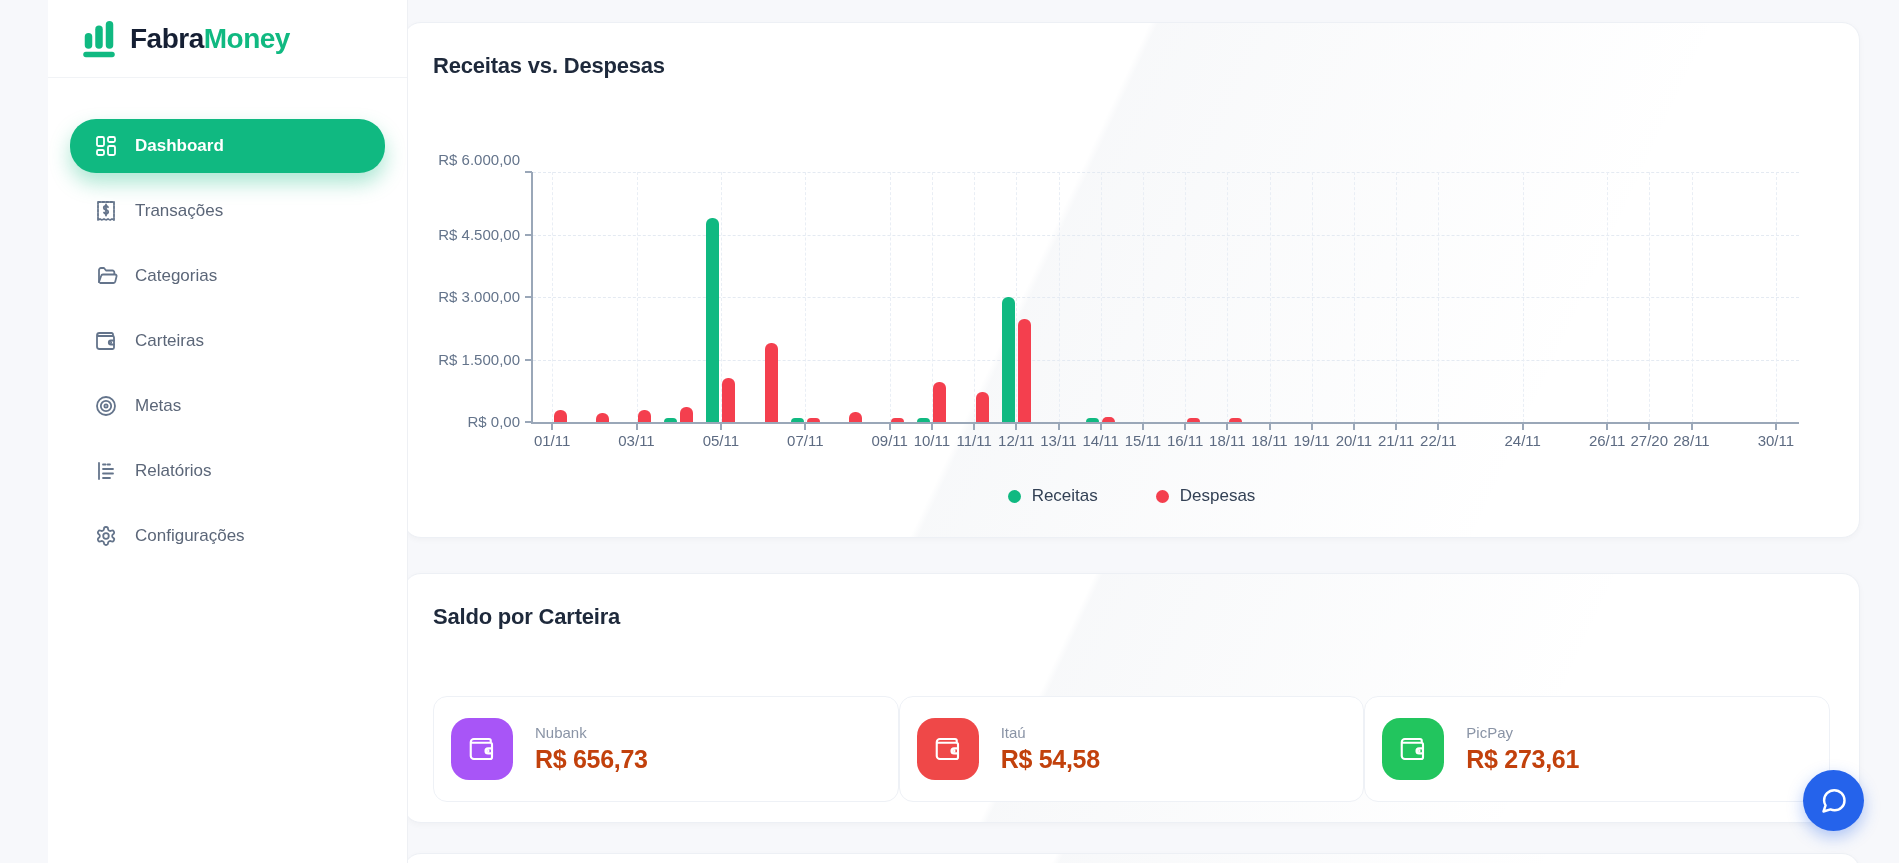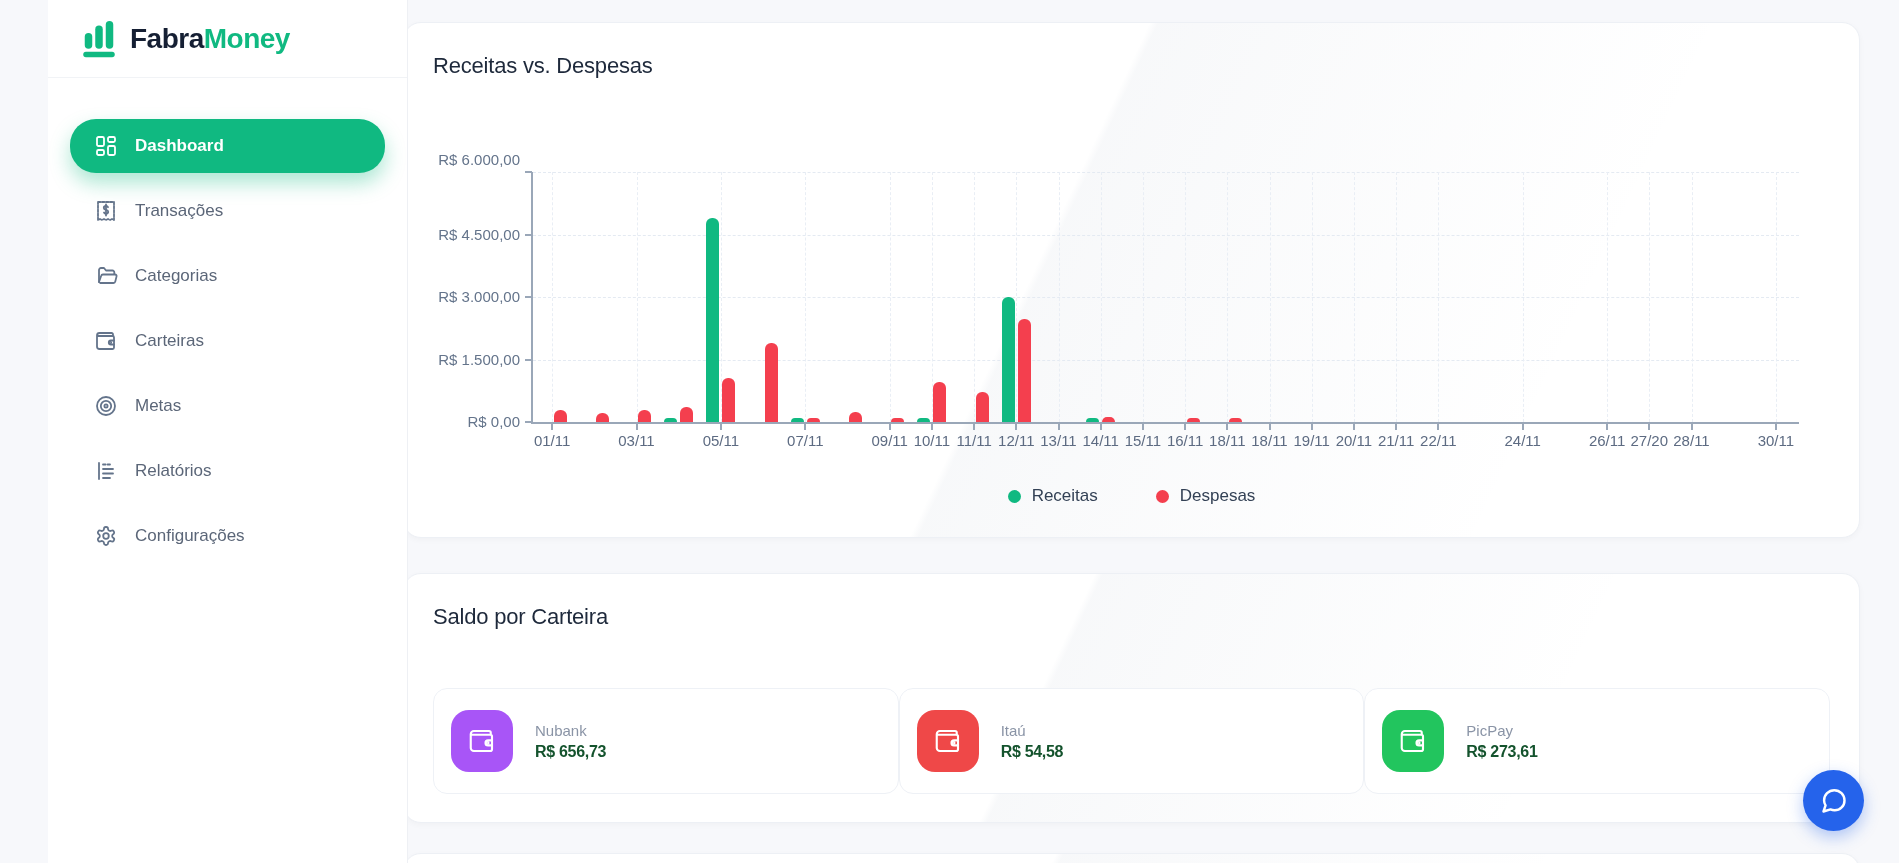--- a/index.html
+++ b/index.html
@@ -16,21 +16,21 @@
   .menu-item { height:54px; border-radius:26px; display:flex; align-items:center; gap:17px; padding:0 18px 0 24px; margin-bottom:11px; color:#5b6678; font-size:17px; font-weight:500; cursor:pointer; }
   .menu-item svg { width:24px; height:24px; flex:0 0 24px; color:#64748b; }
   .menu-item.active { background:#10b981; color:#ffffff; font-weight:700; box-shadow:0 10px 20px rgba(16,185,129,.35); }
   .menu-item.active svg { color:#ffffff; }
   .badge { margin-left:auto; background:#d3f8e6; color:#0ea875; font-size:13px; font-weight:700; padding:6px 14px; border-radius:999px; }
 
   
   .main { position:absolute; left:360px; top:0; right:0; bottom:0; }
   .card { position:absolute; background:#ffffff; border:1px solid #edf0f5; border-radius:18px; box-shadow:0 2px 6px rgba(15,23,42,.03); overflow:hidden; }
   .card::before { content:""; position:absolute; inset:0; border-radius:inherit; background:linear-gradient(115deg, rgba(148,163,184,0) 44%, rgba(148,163,184,.07) 44.5%, rgba(148,163,184,0) 78%); pointer-events:none; }
-  .card h2 { font-size:22px; font-weight:400; color:#1e293b; position:absolute; left:29px; top:30px; letter-spacing:-0.2px; }
+  .card h2 { font-size:22px; font-weight:700; color:#1e293b; position:absolute; left:29px; top:30px; letter-spacing:-0.2px; }
 
   .card-chart  { left:43px; top:22px;  width:1457px; height:516px; }
   .card-wallet { left:43px; top:573px; width:1457px; height:250px; }
   .card-peek   { left:43px; top:853px; width:1457px; height:60px; }
 
   
   .chart { position:absolute; inset:0; }
   .axis-y { position:absolute; left:127px; top:149px; width:2px; height:252px; background:#9aa7b8; }
   .axis-x { position:absolute; left:127px; top:399px; width:1268px; height:2px; background:#9aa7b8; }
   .ylabel { position:absolute; width:112px; text-align:right; font-size:15px; color:#64748b; }
@@ -38,26 +38,26 @@
   .xtick  { position:absolute; width:2px; height:6px; background:#9aa7b8; }
   .xlabel { position:absolute; width:80px; text-align:center; font-size:15px; color:#5d6b82; }
   .hgrid  { position:absolute; left:129px; width:1266px; height:0; border-top:1px dashed #e4eaf2; }
   .vgrid  { position:absolute; top:149px; height:250px; width:0; border-left:1px dashed #e9eef5; }
   .bar    { position:absolute; width:13px; border-radius:6px 6px 0 0; }
   .legend { position:absolute; left:0; top:463px; width:100%; display:flex; justify-content:center; gap:58px; }
   .legend-item { display:flex; align-items:center; gap:11px; font-size:17px; color:#334155; cursor:pointer; }
   .legend-dot { width:13px; height:13px; border-radius:50%; }
 
   
-  .wallet-row { position:absolute; left:29px; right:29px; top:114px; display:flex; }
+  .wallet-row { position:absolute; left:29px; right:29px; top:122px; display:flex; }
   .wallet-item { flex:1; height:106px; border:1px solid #eef1f6; border-radius:14px; background:#ffffff; display:flex; align-items:center; padding-left:17px; gap:22px; }
   .wallet-ic { width:62px; height:62px; border-radius:18px; display:flex; align-items:center; justify-content:center; }
   .wallet-ic svg { width:30px; height:30px; color:#ffffff; }
   .wallet-name { font-size:15px; color:#8a94a6; }
-  .wallet-value { font-size:16px; font-weight:700; color:#14532d; margin-top:4px; letter-spacing:-0.3px; }
+  .wallet-value { font-size:25px; font-weight:700; color:#c2410c; margin-top:4px; letter-spacing:-0.3px; }
 
   
   .chat-fab { position:absolute; right:35px; bottom:32px; width:61px; height:61px; border-radius:50%; background:#2563eb; border:none; display:flex; align-items:center; justify-content:center; cursor:pointer; box-shadow:0 6px 16px rgba(37,99,235,.35); z-index:9; }
   .chat-fab svg { width:28px; height:28px; color:#ffffff; }
 </style>
 </head>
 <body>
 
 <aside class="sidebar">
   <div class="logo-row">

